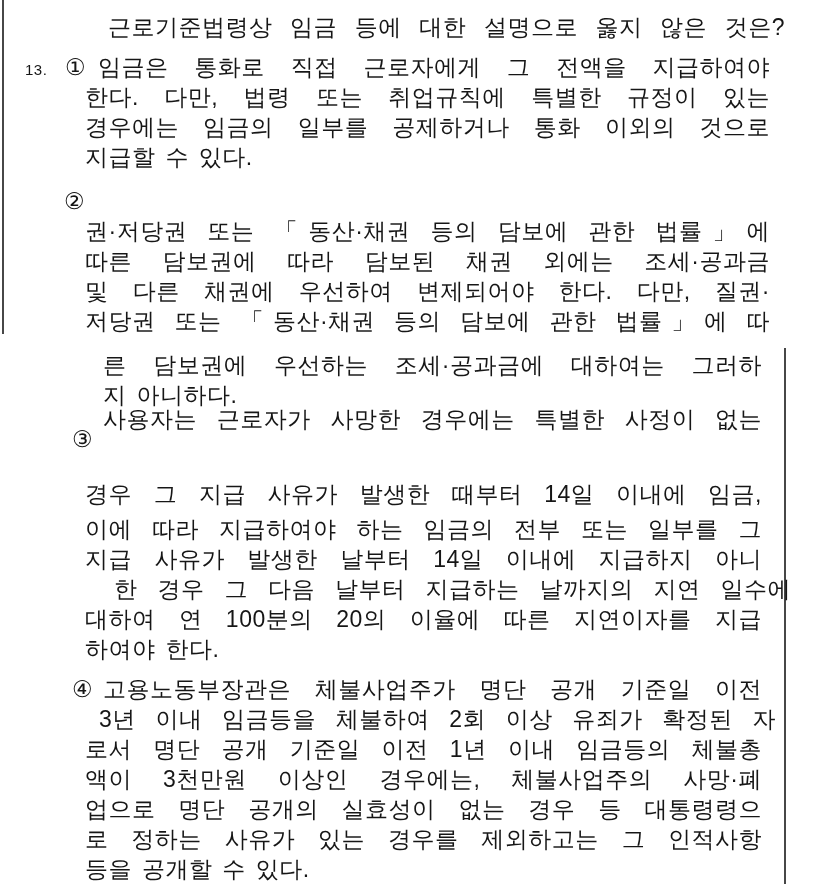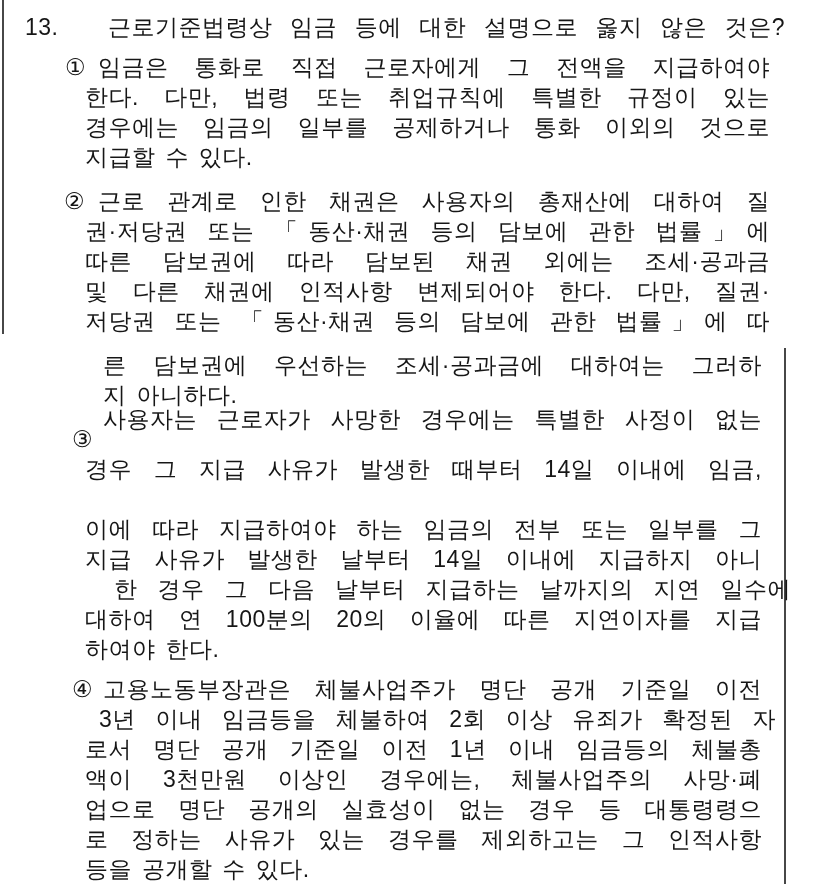--- a/index.html
+++ b/index.html
@@ -32,23 +32,24 @@
   }
   .marker {
     position: absolute;
     height: 30px;
     font-size: 23px;
     line-height: 30px;
   }
   .qnum {
     position: absolute;
     height: 30px;
-    font-size: 23px;
+    font-size: 15px;
     line-height: 30px;
     letter-spacing: 0.5px;
+    margin-top: 43px;
   }
   .vline {
     position: absolute;
     width: 2px;
     background: #474747;
   }
   
   .a-first { left: 98px;  width: 672px; }
   .a-cont  { left: 85px;  width: 685px; }
   .a-last  { left: 85px; }
@@ -71,32 +72,31 @@
   <div class="qnum" style="left:25px; top:12px;">13.</div>
   <div class="line j" style="left:60px; top:12px; width:677px;margin-left:48px;">근로기준법령상 임금 등에 대한 설명으로 옳지 않은 것은?</div>
 
   <div class="marker" style="left:65px; top:52px;">①</div>
   <div class="line j a-first" style="top:52px;">임금은 통화로 직접 근로자에게 그 전액을 지급하여야</div>
   <div class="line j a-cont" style="top:82px;">한다. 다만, 법령 또는 취업규칙에 특별한 규정이 있는</div>
   <div class="line j a-cont" style="top:112px;">경우에는 임금의 일부를 공제하거나 통화 이외의 것으로</div>
   <div class="line a-last" style="top:142px;">지급할 수 있다.</div>
 
   <div class="marker" style="left:64px; top:186px;">②</div>
-  <div class="line j a-first" style="top:186px;">근로 관계로 인한 채권은 사용자의 총재산에 대하여 질</div>
   <div class="line j a-cont" style="top:216px;">권·저당권 또는 「동산·채권 등의 담보에 관한 법률」에</div>
   <div class="line j a-cont" style="top:246px;">따른 담보권에 따라 담보된 채권 외에는 조세·공과금</div>
-  <div class="line j a-cont" style="top:276px;">및 다른 채권에 인적사항 변제되어야 한다. 다만, 질권·</div>
+  <div class="line j a-cont" style="top:276px;">및 다른 채권에 우선하여 변제되어야 한다. 다만, 질권·</div>
   <div class="line j a-cont" style="top:306px;">저당권 또는 「동산·채권 등의 담보에 관한 법률」에 따</div>
 
   <div class="line j b-cont2" style="top:350px;">른 담보권에 우선하는 조세·공과금에 대하여는 그러하</div>
   <div class="line b-last2" style="top:380px;">지 아니하다.</div>
 
   <div class="marker" style="left:72px; top:424px;">③</div>
   <div class="line j b-first" style="top:404px;">사용자는 근로자가 사망한 경우에는 특별한 사정이 없는</div>
-  <div class="line j b-cont" style="top:454px;">경우 그 지급 사유가 발생한 때부터 14일 이내에 임금,</div>
+  <div class="line j b-cont" style="top:479px;">경우 그 지급 사유가 발생한 때부터 14일 이내에 임금,</div>
   <div class="line j b-cont" style="top:514px;">이에 따라 지급하여야 하는 임금의 전부 또는 일부를 그</div>
   <div class="line j b-cont" style="top:544px;">지급 사유가 발생한 날부터 14일 이내에 지급하지 아니</div>
   <div class="line j b-cont" style="top:574px;margin-left:29px;">한 경우 그 다음 날부터 지급하는 날까지의 지연 일수에</div>
   <div class="line j b-cont" style="top:604px;">대하여 연 100분의 20의 이율에 따른 지연이자를 지급</div>
   <div class="line b-last" style="top:634px;">하여야 한다.</div>
 
   <div class="marker" style="left:72px; top:674px;">④</div>
   <div class="line j b-first" style="top:674px;">고용노동부장관은 체불사업주가 명단 공개 기준일 이전</div>
   <div class="line j b-cont" style="top:704px;margin-left:14px;">3년 이내 임금등을 체불하여 2회 이상 유죄가 확정된 자</div>
   <div class="line j b-cont" style="top:734px;">로서 명단 공개 기준일 이전 1년 이내 임금등의 체불총</div>

